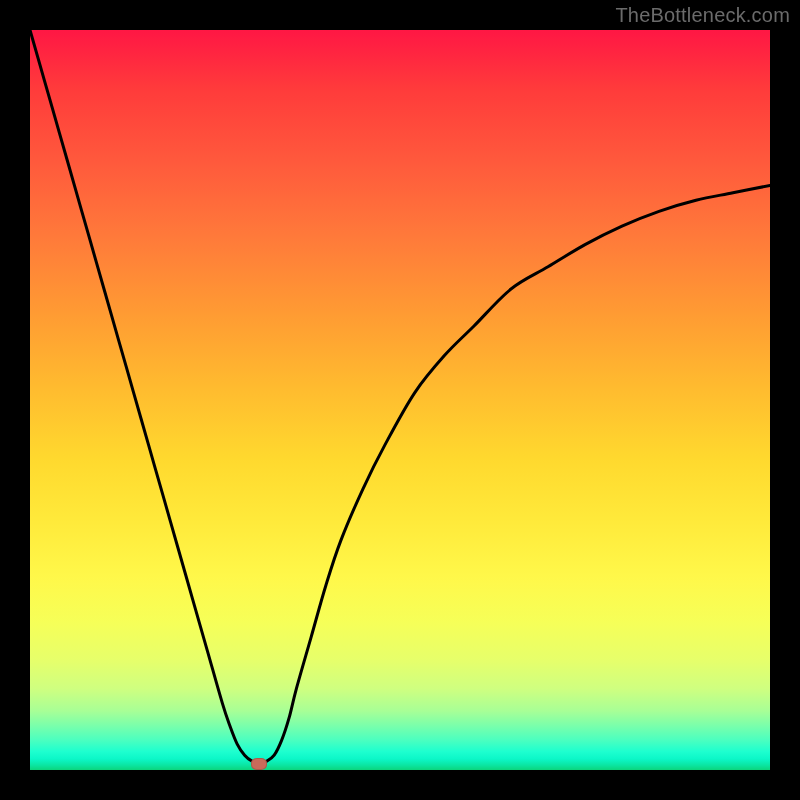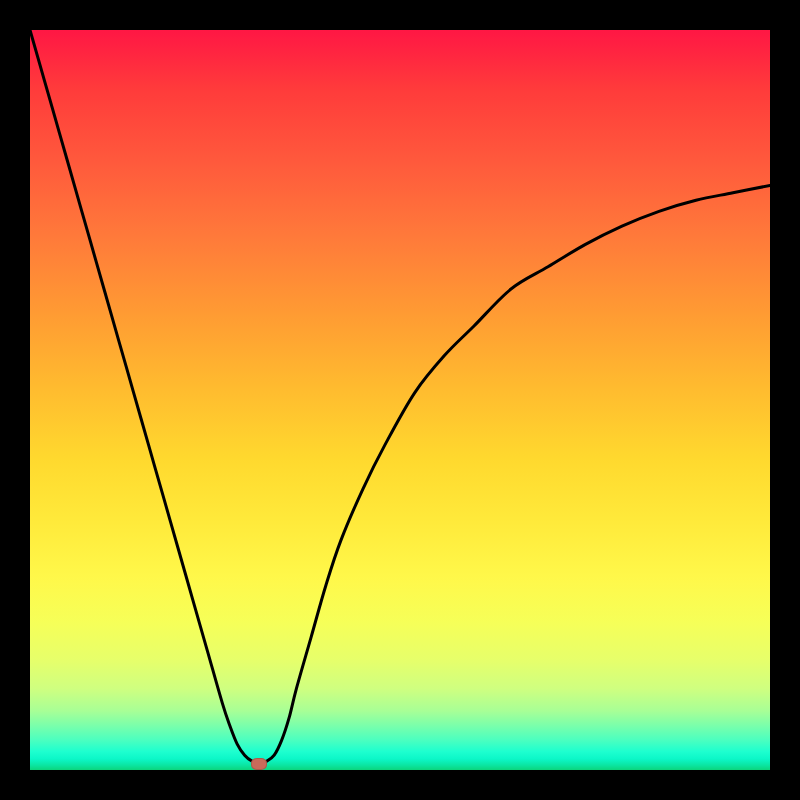--- a/index.html
+++ b/index.html
@@ -69,19 +69,20 @@
     font-size: 20px;
     font-weight: 500;
     letter-spacing: 0.2px;
     user-select: none;
   }
 </style>
 </head>
 <body>
 
 <div class="frame">
+  <div class="watermark">TheBottleneck.com</div>
   <div class="plot">
     <svg id="curve-svg" viewBox="0 0 740 740" preserveAspectRatio="none">
         <path d="M 0.00 0.00 C 2.47 8.63, 9.87 34.53, 14.80 51.80 C 19.73 69.07, 24.67 86.33, 29.60 103.60 C 34.53 120.87, 39.47 138.13, 44.40 155.40 C 49.33 172.67, 54.27 189.93, 59.20 207.20 C 64.13 224.47, 69.07 241.73, 74.00 259.00 C 78.93 276.27, 83.87 293.53, 88.80 310.80 C 93.73 328.07, 98.67 345.33, 103.60 362.60 C 108.53 379.87, 113.47 397.13, 118.40 414.40 C 123.33 431.67, 128.27 448.93, 133.20 466.20 C 138.13 483.47, 143.07 500.73, 148.00 518.00 C 152.93 535.27, 157.87 552.53, 162.80 569.80 C 167.73 587.07, 172.67 604.33, 177.60 621.60 C 182.53 638.87, 188.70 661.07, 192.40 673.40 C 196.10 685.73, 197.33 688.82, 199.80 695.60 C 202.27 702.38, 204.73 709.17, 207.20 714.10 C 209.67 719.03, 212.13 722.36, 214.60 725.20 C 217.07 728.04, 219.53 729.89, 222.00 731.12 C 224.47 732.35, 226.93 732.60, 229.40 732.60 C 231.87 732.60, 234.33 732.35, 236.80 731.12 C 239.27 729.89, 241.73 728.65, 244.20 725.20 C 246.67 721.75, 249.13 716.57, 251.60 710.40 C 254.07 704.23, 256.53 696.83, 259.00 688.20 C 261.47 679.57, 262.70 672.17, 266.40 658.60 C 270.10 645.03, 276.27 624.07, 281.20 606.80 C 286.13 589.53, 291.07 571.03, 296.00 555.00 C 300.93 538.97, 304.63 526.63, 310.80 510.60 C 316.97 494.57, 325.60 474.83, 333.00 458.80 C 340.40 442.77, 346.57 430.43, 355.20 414.40 C 363.83 398.37, 374.93 377.40, 384.80 362.60 C 394.67 347.80, 404.53 336.70, 414.40 325.60 C 424.27 314.50, 432.90 307.10, 444.00 296.00 C 455.10 284.90, 468.67 268.87, 481.00 259.00 C 493.33 249.13, 505.67 244.20, 518.00 236.80 C 530.33 229.40, 542.67 221.38, 555.00 214.60 C 567.33 207.82, 579.67 201.65, 592.00 196.10 C 604.33 190.55, 616.67 185.62, 629.00 181.30 C 641.33 176.98, 653.67 173.28, 666.00 170.20 C 678.33 167.12, 690.67 165.27, 703.00 162.80 C 715.33 160.33, 733.83 156.63, 740.00 155.40" fill="none" stroke="#000" stroke-width="3" stroke-linecap="round" stroke-linejoin="round"></path>
       </svg>
     <div id="marker" class="marker" style="left: 221.4px; top: 728.08px;"></div>
   </div>
 </div>
 
 </body></html>

